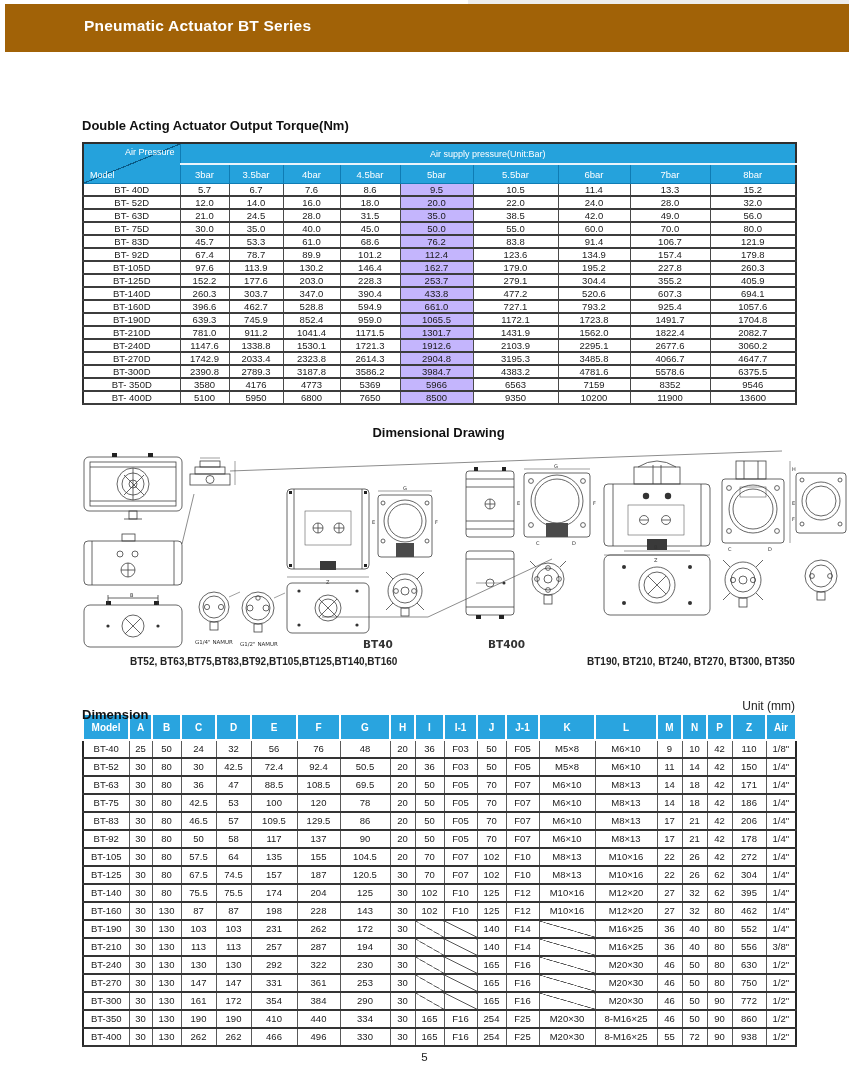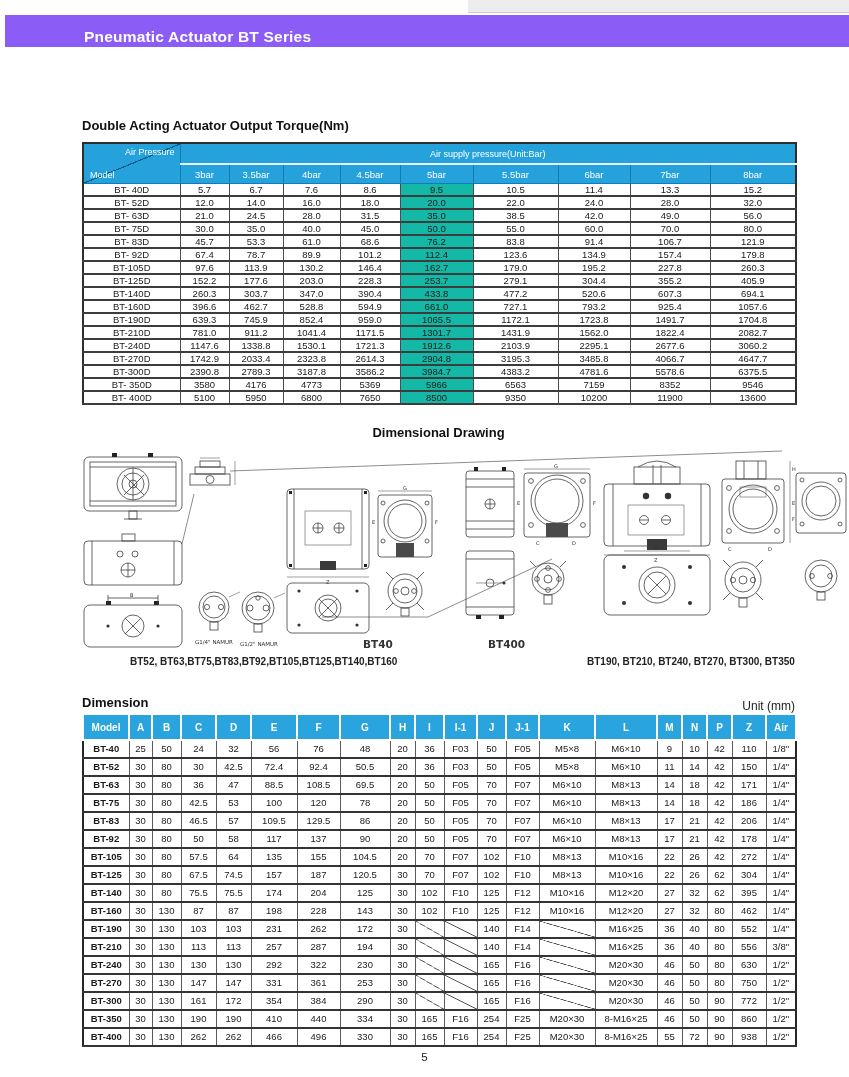--- a/index.html
+++ b/index.html
@@ -1,50 +1,50 @@
 <!DOCTYPE html>
 <html><head>
 <meta charset="utf-8">
 <style>
   html,body{margin:0;padding:0;background:#fff;}
   .page{width:849px;height:1077px;position:relative;background:#fff;overflow:hidden;
         font-family:"Liberation Sans","DejaVu Sans",sans-serif;color:#1a1a1a;}
   .edge-strip{position:absolute;top:0;left:468px;right:0;height:12px;background:#ededed;border-bottom:1px solid #c9c9c9;}
-  .banner{position:absolute;top:15px;left:5px;right:0;height:32px;background:#8b5cf6;}
+  .banner{position:absolute;top:4px;left:5px;right:0;height:48px;background:#a16207;}
   .banner h1{margin:0 0 0 79px;line-height:44px;font-size:15.5px;font-weight:bold;color:#fff;letter-spacing:.2px;}
   .content{position:absolute;top:118px;left:82px;width:713px;}
   h2.sec{font-size:13px;font-weight:bold;margin:0 0 9px 0;color:#111;}
   
   table{border-collapse:collapse;table-layout:fixed;width:713px;}
   #torque-table{border:2px solid #2e2e2e;}
   #torque-table thead th{background:#25A2DC;color:#fff;font-weight:normal;font-size:9.5px;
         border:1px solid #0f7cb4;padding:0;height:18px;}
   #torque-table th.span-h{height:19px;font-size:9px;text-align:center;border-bottom:2px solid #eaf4fb;}
   #torque-table th.corner{position:relative;width:97px;
         background-image:linear-gradient(to bottom right,transparent 49.2%,#0a5a86 49.2%,#0a5a86 50.8%,transparent 50.8%);}
   .corner-top{position:absolute;top:3px;right:5px;font-size:9px;color:#fff;}
   .corner-bottom{position:absolute;bottom:3px;left:6px;font-size:9px;color:#fff;}
   #torque-table tbody td{height:11px;padding:0;font-size:9.5px;text-align:center;line-height:1.05;
         border-left:1px solid #4a4a4a;border-right:1px solid #4a4a4a;border-bottom:2px solid #3c3c3c;background:#fff;}
-  #torque-table tbody td.hl{background:#14b8a6;margin-top:8px;}
+  #torque-table tbody td.hl{background:#c4b5fd;margin-top:8px;}
   
   #dim-table{border:2px solid #262626;}
   #dim-table thead th{background:#29A4DF;color:#fff;font-size:10px;font-weight:bold;height:24px;
         padding:0;border:2px solid #fff;border-bottom:2px solid #fff;}
   #dim-table tbody td{height:16px;padding:0;font-size:9.5px;text-align:center;line-height:1.05;
         border-left:1px solid #5a5a5a;border-right:1px solid #5a5a5a;border-bottom:2px solid #343434;background:#fff;}
-  #dim-table tbody td.model{font-weight:bold;}
+  #dim-table tbody td.model{font-weight:normal;}
   #dim-table tbody td.diag{background-image:linear-gradient(to top right,transparent 48.6%,#555 48.6%,#555 51.2%,transparent 51.2%);}
   
   .drawing-wrap{position:relative;width:766px;height:202px;margin-top:4px;}
   .captions{position:relative;height:15px;margin-top:5px;font-size:10px;font-weight:600;color:#222;}
   .captions .left{position:absolute;left:0;top:0;margin-left:48px;}
   .captions .right{position:absolute;left:505px;top:0;}
   .unit-row{position:relative;height:18px;margin-top:24px;}
-  .unit-row h2{position:absolute;left:0;top:0;}
+  .unit-row h2{position:absolute;left:0;top:12px;}
   .unit-label{position:absolute;right:0;top:4px;font-size:12px;color:#222;}
   .footer-num{position:absolute;top:1051px;left:0;width:849px;text-align:center;font-size:11.5px;color:#222;}
   svg text{font-family:"DejaVu Sans",sans-serif;fill:#333;}
   .mt18{margin-top:18px;text-align:center;}
 </style>
 </head>
 <body>
 
 <div class="page">
   <div class="edge-strip"></div>

